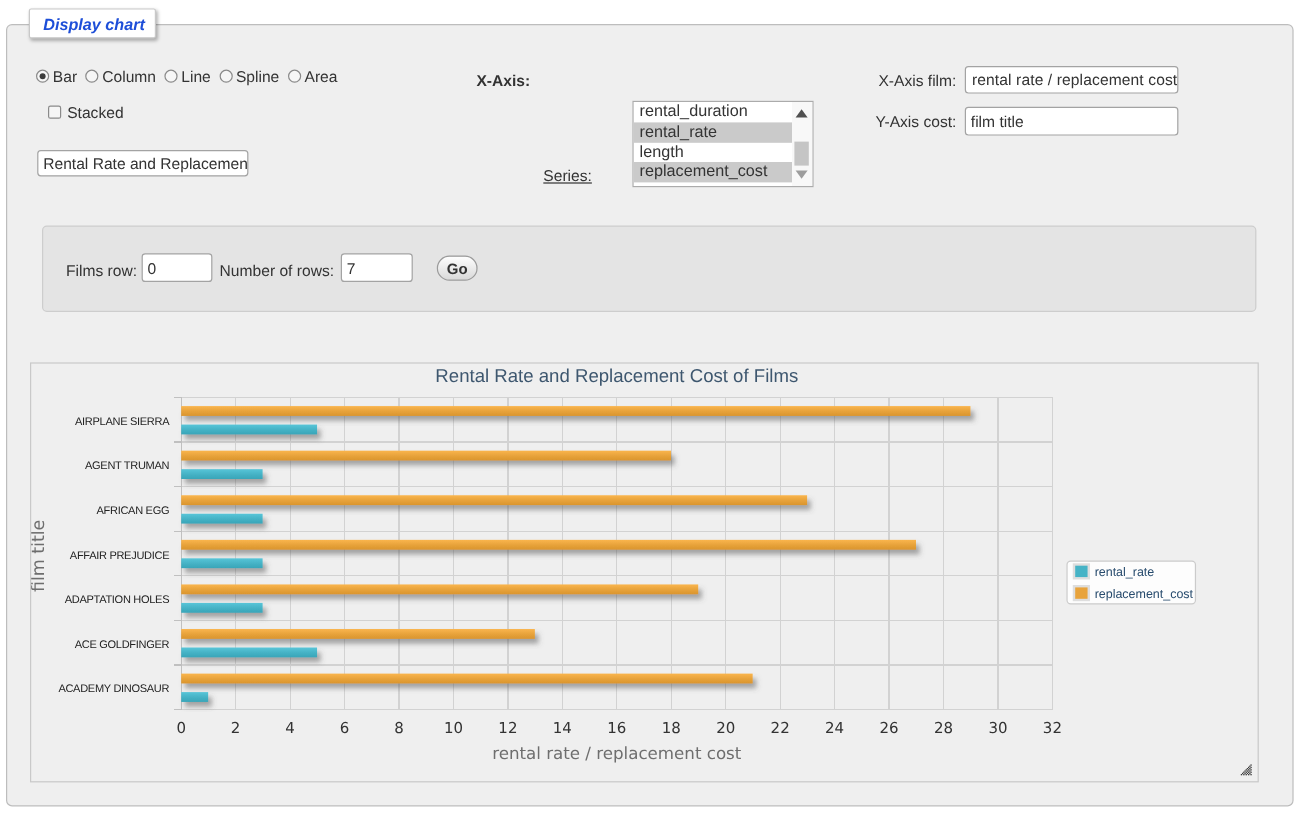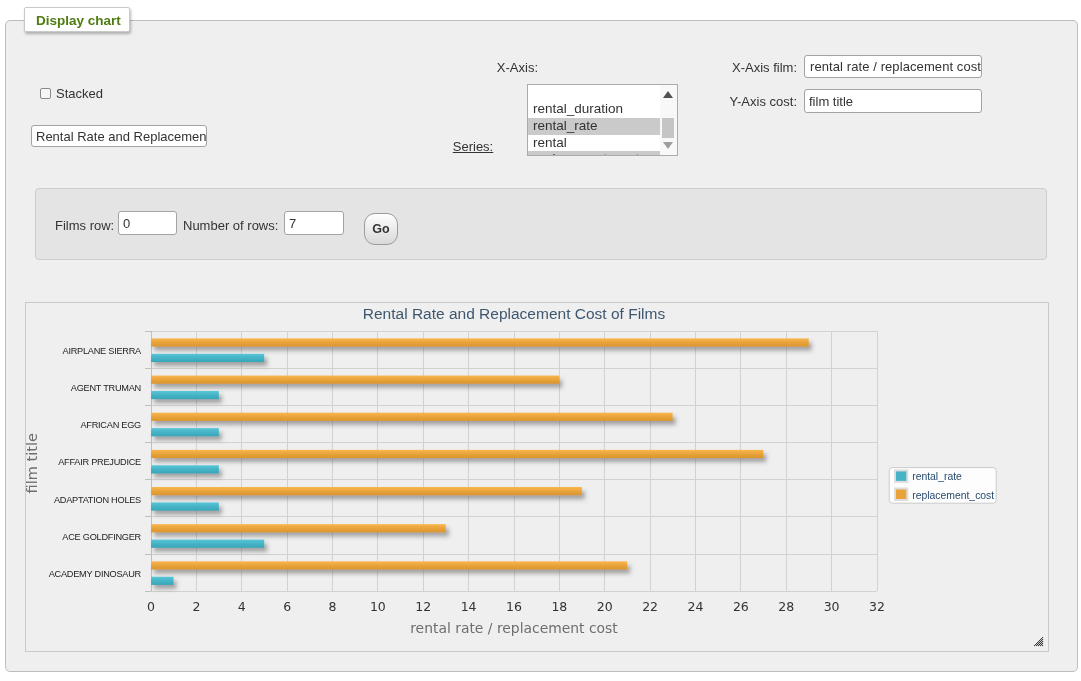--- a/index.html
+++ b/index.html
@@ -3,41 +3,41 @@
 <meta charset="utf-8">
 <style>
   html,body{margin:0;padding:0;background:#fff;}
   body{width:1081px;height:681px;font-family:"Liberation Sans",sans-serif;font-size:13px;color:#333;}
   #stage{position:relative;width:1081px;height:681px;overflow:hidden;}
   .abs{position:absolute;box-sizing:border-box;}
 
   
   .fs{left:5px;top:20px;width:1073px;height:652px;background:#efefef;border:1px solid #bdbdbd;border-radius:5px;}
   .fs-legend{left:24px;top:7px;height:25px;background:#fff;border:1px solid #c9c9c9;border-radius:2px;
-     box-shadow:1px 2px 3px rgba(0,0,0,0.28);padding:5px 8px 0 11px;font-weight:bold;font-size:13.5px;color:#4d7c0f;}
+     box-shadow:1px 2px 3px rgba(0,0,0,0.28);padding:5px 8px 0 11px;font-weight:bold;font-size:13.5px;color:#1d4ed8;font-style:italic;}
 
   
   .radio-row{left:30px;top:55px;height:16px;display:flex;align-items:center;}
   .radio-item{display:flex;align-items:center;margin-right:7px;}
   .radio-item input{margin:0 3px 0 0;}
   input[type=radio]{appearance:none;-webkit-appearance:none;width:11px;height:11px;border:1px solid #8a8a8a;
      border-radius:50%;background:#f6f6f6;position:relative;}
   input[type=radio]:checked::after{content:"";position:absolute;left:2px;top:2px;width:5px;height:5px;
      border-radius:50%;background:#3b3b3b;}
   input[type=checkbox]{appearance:none;-webkit-appearance:none;width:11px;height:11px;border:1px solid #8a8a8a;
      border-radius:2px;background:#f6f6f6;margin:0 5px 0 0;}
   .check-row{left:28px;top:86px;height:14px;display:flex;align-items:center;padding-left:12px;}
 
   
   .tin{background:#fff;border:1px solid #a3a3a3;border-radius:3px;font-family:"Liberation Sans",sans-serif;
      font-size:13px;color:#333;padding:0 4px;overflow:hidden;white-space:nowrap;display:flex;align-items:center;}
   .title-input{left:31px;top:125px;width:176px;height:22px;}
 
   .lbl{white-space:nowrap;}
-  .xaxis-lbl{left:433px;top:60px;width:105px;text-align:right;}
+  .xaxis-lbl{left:397px;top:60px;width:105px;font-weight:bold;}
   .series-lbl{left:420px;top:139px;width:106px;text-align:center;text-decoration:underline;}
   .xlabel-lbl{left:690px;top:60px;width:107px;text-align:right;}
   .ylabel-lbl{left:690px;top:94px;width:107px;text-align:right;}
 
   
   .sel{left:528px;top:57px;width:155px;height:23px;background:#fff;border:1px solid #999;border-radius:2px;
      display:flex;align-items:center;padding-left:8px;}
   .sel-arrow{position:absolute;right:8px;top:8px;width:0;height:0;border-left:3.5px solid transparent;
      border-right:3.5px solid transparent;border-top:7px solid #111;}
 
@@ -54,51 +54,73 @@
 
   .xlabel-input{left:804px;top:55px;width:178px;height:23px;padding:0 3px 0 5px;letter-spacing:0.09px;}
   .ylabel-input{left:804px;top:89px;width:178px;height:24px;}
 
   
   .panel{left:35px;top:188px;width:1012px;height:72px;background:#e4e4e4;border:1px solid #cdcdcd;border-radius:4px;}
   .startrow-lbl{left:55px;top:218px;}
   .startrow-input{left:118px;top:211px;width:59px;height:24px;}
   .numrows-lbl{left:183px;top:218px;}
   .numrows-input{left:284px;top:211px;width:60px;height:24px;}
-  .go-btn{left:364px;top:213px;width:34px;height:32px;border:1px solid #9b9b9b;border-radius:11px;
+  .go-btn{left:364px;top:213px;width:34px;height:21px;border:1px solid #9b9b9b;border-radius:11px;
      background:linear-gradient(#fefefe,#ededed 45%,#d9d9d9);font-weight:bold;font-size:12.5px;color:#333;
      display:flex;align-items:center;justify-content:center;font-family:"Liberation Sans",sans-serif;}
 
   
   .chartbox{left:25px;top:302px;width:1024px;height:350px;border:1px solid #c9c9c9;}
   .grip{position:absolute;right:3px;bottom:3px;}
 </style>
 </head>
 <body>
 
 <div id="stage">
   <div class="abs fs"></div>
   <div class="abs fs-legend">Display chart</div>
 
+  <div class="abs radio-row" id="radio-row">
+      <span class="radio-item">
+        <input type="radio" name="ctype" checked="" style="">
+        <span class="lbl">Bar</span>
+      </span>
+      <span class="radio-item">
+        <input type="radio" name="ctype" style="">
+        <span class="lbl">Column</span>
+      </span>
+      <span class="radio-item">
+        <input type="radio" name="ctype" style="">
+        <span class="lbl">Line</span>
+      </span>
+      <span class="radio-item">
+        <input type="radio" name="ctype" style="">
+        <span class="lbl">Spline</span>
+      </span>
+      <span class="radio-item">
+        <input type="radio" name="ctype" style="">
+        <span class="lbl">Area</span>
+      </span>
+    </div>
 
   <div class="abs check-row">
     <input type="checkbox" style="">
     <span class="lbl">Stacked</span>
   </div>
 
   <div class="abs tin title-input">Rental Rate and Replacement Cost of Films</div>
 
   <div class="abs lbl xaxis-lbl">X-Axis:</div>
 
   <div class="abs lbl series-lbl">Series:</div>
   <div class="abs listbox">
-    <div id="lb-options" style="margin-top:16px">
+    <div id="lb-options" style="margin-top:0">
         <div class="lb-opt">rental_duration</div>
         <div class="lb-opt selected">rental_rate</div>
-        <div class="lb-opt">rental</div>
+        <div class="lb-opt">length</div>
         <div class="lb-opt selected">replacement_cost</div>
       </div>
     <div class="lb-scroll">
       <div class="sb-up"></div>
       <div class="sb-thumb"></div>
       <div class="sb-down"></div>
     </div>
   </div>
 
   <div class="abs lbl xlabel-lbl">X-Axis film:</div>

